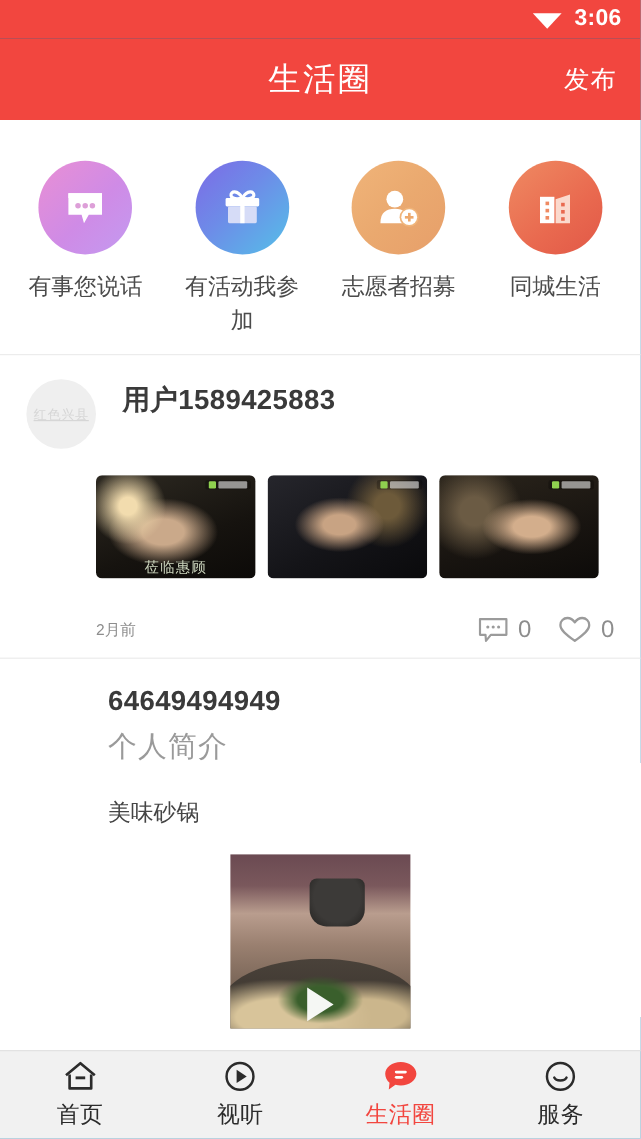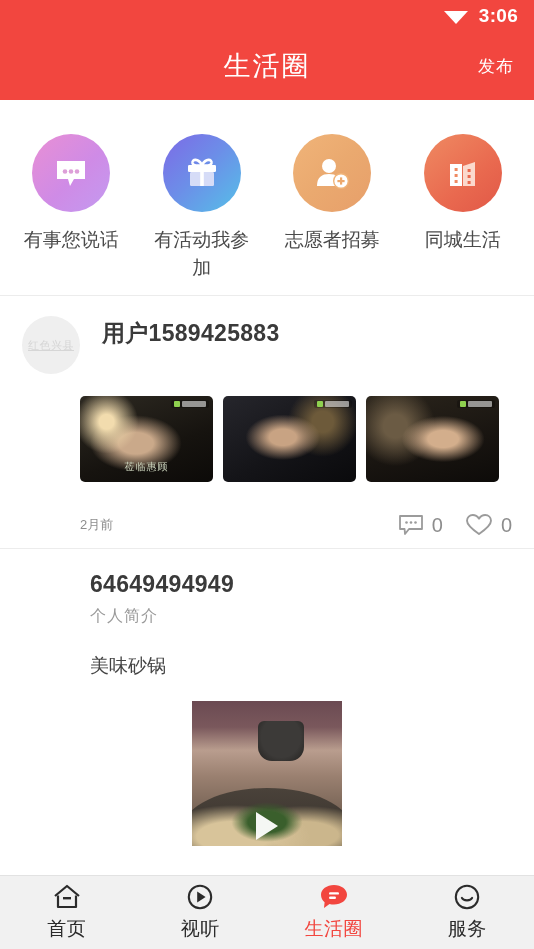--- a/index.html
+++ b/index.html
@@ -22,21 +22,21 @@
 
   
   .header {
     height: 68px; flex: 0 0 68px; background: #F2463F;
     display: flex; align-items: center; justify-content: center;
     position: relative;
   }
   .header-title { color: #fff; font-size: 27px; letter-spacing: 2px; }
   .header-action {
     position: absolute; right: 20px; top: 50%; transform: translateY(-50%);
-    color: #fff; font-size: 17px; letter-spacing: 1px;
+    color: #fff; font-size: 21px; letter-spacing: 1px;
   }
 
   
   .content { flex: 1 1 auto; overflow: hidden; background: #fff; position: relative; }
 
   
   .cats { display: flex; padding: 18px 6px 6px 6px; margin-top: 16px; }
   .cat { flex: 1 1 25%; display: flex; flex-direction: column; align-items: center; }
   .cat-circle {
     width: 78px; height: 78px; border-radius: 50%;
@@ -60,21 +60,21 @@
   .post { padding: 20px 0 0 0; }
   .post-head { display: flex; align-items: flex-start; padding: 0 22px; }
   .avatar {
     width: 58px; height: 58px; border-radius: 50%; background: #efefef;
     flex: 0 0 58px; display: flex; align-items: center; justify-content: center;
     overflow: hidden;
   }
   .avatar-watermark { font-size: 11px; color: #d6d6d6; letter-spacing: .5px; white-space: nowrap; text-decoration: underline; }
   .post-head-text { margin-left: 22px; padding-top: 2px; }
   .post-user { font-size: 23px; font-weight: bold; color: #3a3a3a; letter-spacing: .3px; }
-  .post-sub { font-size: 16px; color: #9a9a9a; margin-top: 8px; letter-spacing: 1px; }
+  .post-sub { font-size: 24px; color: #9a9a9a; margin-top: 8px; letter-spacing: 1px; }
   .post-body { font-size: 19px; color: #444; padding: 0 22px; margin-top: 26px; margin-left: 58px; }
 
   
   .thumbs { display: flex; gap: 10px; padding: 0 22px; margin-top: 22px; margin-left: 58px; }
   .thumb {
     position: relative; width: 133px; height: 86px; border-radius: 5px; overflow: hidden;
     background: #1c1a17;
   }
   .thumb .wm {
     position: absolute; top: 4px; right: 4px; display: flex; align-items: center; gap: 2px;
@@ -87,22 +87,22 @@
       radial-gradient(ellipse at 42% 55%, #caa98a 0 16%, rgba(202,169,138,0) 42%),
       linear-gradient(160deg, #2e2a22 0%, #16130f 60%, #0c0a08 100%); }
   .t2 { background:
       radial-gradient(ellipse at 45% 48%, #c8a383 0 13%, rgba(200,163,131,0) 36%),
       radial-gradient(circle at 75% 30%, #6d5a3a 0 9%, rgba(109,90,58,0) 30%),
       linear-gradient(150deg, #26262c 0%, #141418 55%, #0a0a0c 100%); }
   .t3 { background:
       radial-gradient(ellipse at 58% 50%, #d3ae8c 0 14%, rgba(211,174,140,0) 38%),
       radial-gradient(circle at 22% 35%, #6b5b44 0 10%, rgba(107,91,68,0) 34%),
       linear-gradient(165deg, #2b251c 0%, #181410 60%, #0d0b09 100%); }
-  .t1 .sub { position:absolute; bottom:8px; left:50%; transform:translateX(-50%);
-      font-size:10px; color:#cfd8c0; letter-spacing:1px; white-space:nowrap; }
+  .t1 .sub { position:absolute; bottom:0; left:50%; transform:translateX(-50%);
+      font-size:12px; color:#cfd8c0; letter-spacing:1px; white-space:nowrap; }
 
   
   .meta {
     display: flex; align-items: center; padding: 0 22px; margin-top: 20px;
     margin-left: 58px; height: 46px;
   }
   .meta-time { font-size: 13px; color: #8d8d8d; }
   .meta-right { margin-left: auto; display: flex; align-items: center; gap: 22px; }
   .meta-item { display: flex; align-items: center; gap: 8px; }
   .meta-count { font-size: 20px; color: #8d8d8d; }

